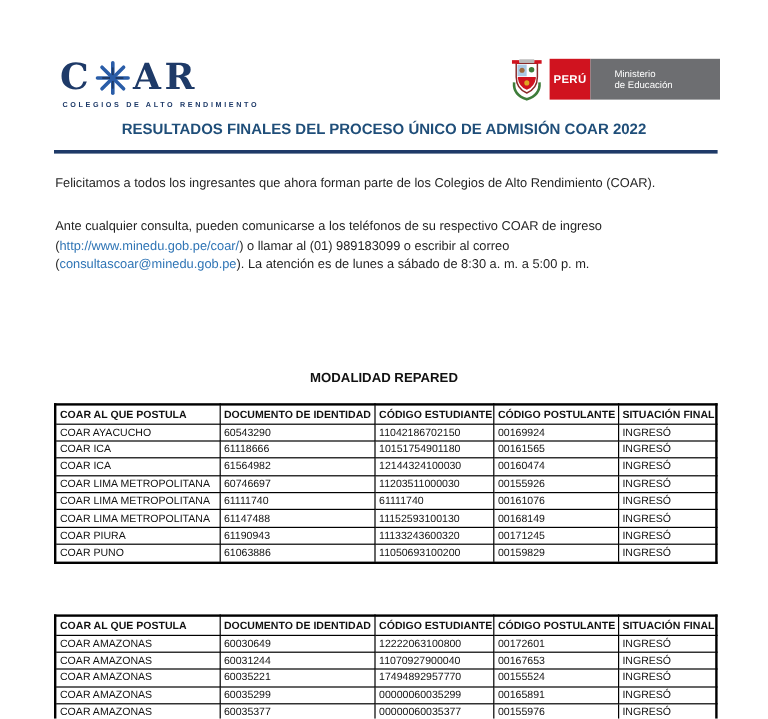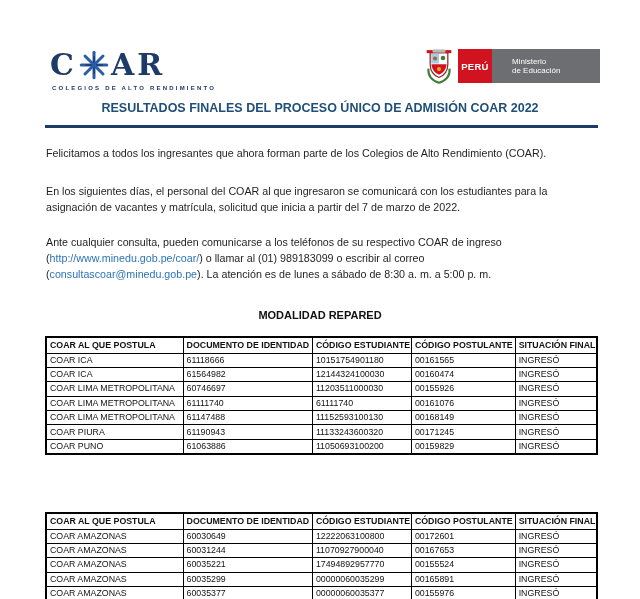--- a/index.html
+++ b/index.html
@@ -113,41 +113,46 @@
       <span>Ministerio</span>
       <span>de Educación</span>
     </div>
   </div>
 
   <div class="doc-title">RESULTADOS FINALES DEL PROCESO ÚNICO DE ADMISIÓN COAR 2022</div>
   <div class="rule"></div>
 
   <div class="body-text">
     <p class="p1">Felicitamos a todos los ingresantes que ahora forman parte de los Colegios de Alto Rendimiento (COAR).</p>
-    <p class="p2">En los siguientes días, el personal del COAR al que ingresaron se comunicará con los estudiantes para la
-asignación de vacantes y matrícula, solicitud que inicia a partir del 7 de marzo de 2022.</p>
     <p class="p3"><span>Ante cualquier consulta, pueden comunicarse a los teléfonos de su respectivo COAR de ingreso
 (</span><span class="link">http://www.minedu.gob.pe/coar/</span><span>) o llamar al (01) 989183099 o escribir al correo
 (</span><span class="link">consultascoar@minedu.gob.pe</span><span>). La atención es de lunes a sábado de 8:30 a. m. a 5:00 p. m.</span></p>
   </div>
 
   <div class="sec-title t1">MODALIDAD REPARED</div>
   <div class="tbl t1pos">
       <table>
         <thead>
           <tr>
             <th>COAR AL QUE POSTULA</th>
             <th>DOCUMENTO DE IDENTIDAD</th>
             <th>CÓDIGO ESTUDIANTE</th>
             <th>CÓDIGO POSTULANTE</th>
             <th>SITUACIÓN FINAL</th>
           </tr>
         </thead>
         <tbody>
           <tr>
+            <td>COAR AYACUCHO</td>
+            <td>60543290</td>
+            <td>11042186702150</td>
+            <td>00169924</td>
+            <td>INGRESÓ</td>
+          </tr>
+          <tr>
             <td>COAR ICA</td>
             <td>61118666</td>
             <td>10151754901180</td>
             <td>00161565</td>
             <td>INGRESÓ</td>
           </tr>
           <tr>
             <td>COAR ICA</td>
             <td>61564982</td>
             <td>12144324100030</td>

